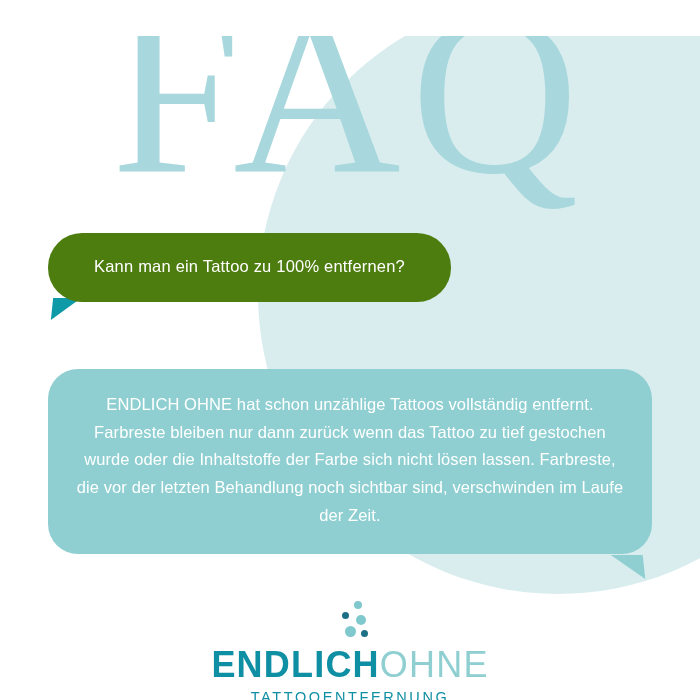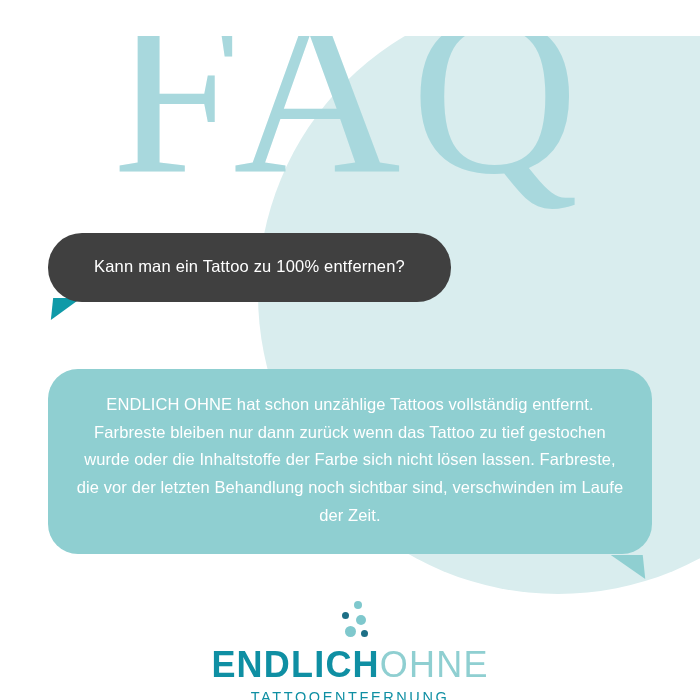--- a/index.html
+++ b/index.html
@@ -46,21 +46,21 @@
     user-select: none;
     white-space: nowrap;
   }
   
   .bubble-question {
     position: absolute;
     left: 48px;
     top: 197px;
     width: 403px;
     box-sizing: border-box;
-    background: #404040;
+    background: #4d7c0f;
     border-radius: 34px;
     padding: 20px 30px 22px 30px;
     color: #ffffff;
     font-size: 16.5px;
     line-height: 1.62;
     text-align: center;
     letter-spacing: 0.2px;
   }
   .tail-question {
     position: absolute;

